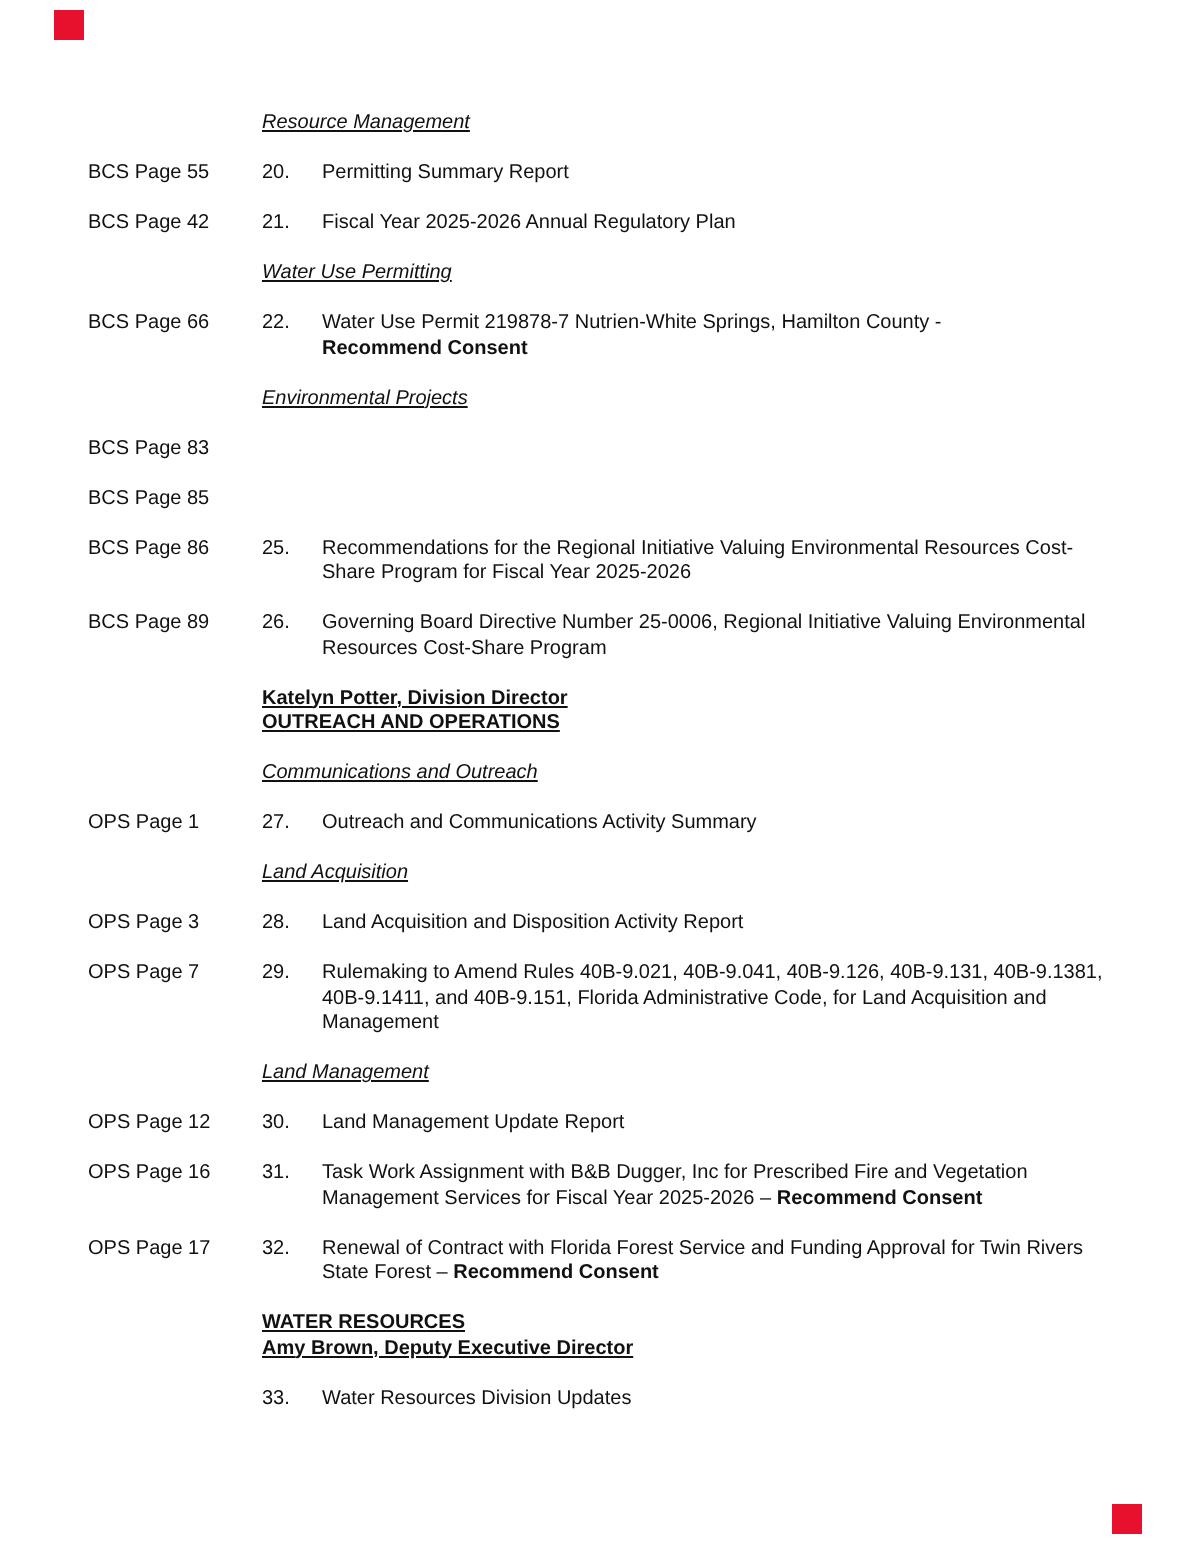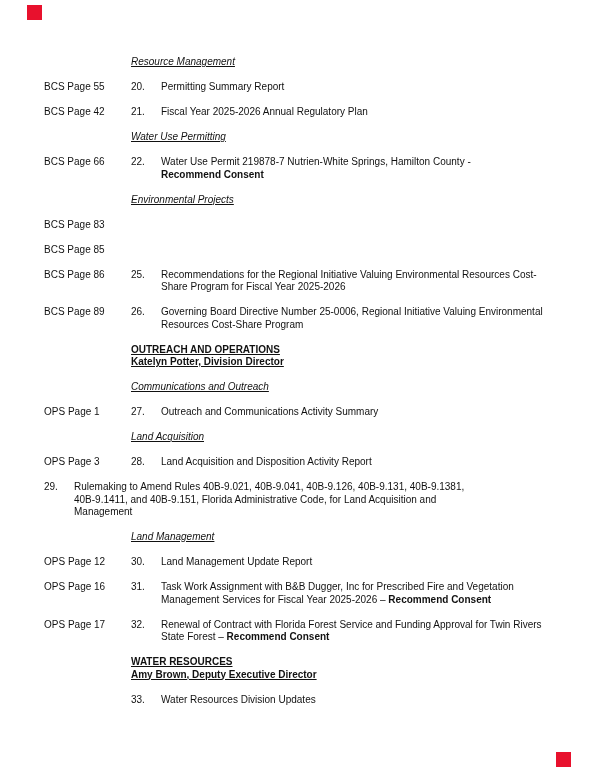--- a/index.html
+++ b/index.html
@@ -95,22 +95,22 @@
       <div class="row item">
         <div class="col-page">BCS Page 89</div>
         <div class="col-body">
           <div class="col-num">26.</div>
           <div class="col-text"><span>Governing Board Directive Number 25-0006, Regional Initiative Valuing Environmental Resources Cost-Share Program</span></div>
         </div>
       </div>
       <div class="row division">
         <div class="col-page"></div>
         <div class="col-body">
+          <div><span class="division-line">Katelyn Potter, Division Director</span></div>
           <div><span class="division-line">OUTREACH AND OPERATIONS</span></div>
-          <div><span class="division-line">Katelyn Potter, Division Director</span></div>
         </div>
       </div>
       <div class="row section">
         <div class="col-page"></div>
         <div class="col-body"><span class="section-heading">Communications and Outreach</span></div>
       </div>
       <div class="row item">
         <div class="col-page">OPS Page 1</div>
         <div class="col-body">
           <div class="col-num">27.</div>
@@ -122,20 +122,21 @@
         <div class="col-body"><span class="section-heading">Land Acquisition</span></div>
       </div>
       <div class="row item">
         <div class="col-page">OPS Page 3</div>
         <div class="col-body">
           <div class="col-num">28.</div>
           <div class="col-text"><span>Land Acquisition and Disposition Activity Report</span></div>
         </div>
       </div>
       <div class="row item">
+        <div class="col-page">OPS Page 7</div>
         <div class="col-body">
           <div class="col-num">29.</div>
           <div class="col-text"><span>Rulemaking to Amend Rules 40B-9.021, 40B-9.041, 40B-9.126, 40B-9.131, 40B-9.1381, 40B-9.1411, and 40B-9.151, Florida Administrative Code, for Land Acquisition and Management</span></div>
         </div>
       </div>
       <div class="row section">
         <div class="col-page"></div>
         <div class="col-body"><span class="section-heading">Land Management</span></div>
       </div>
       <div class="row item">

